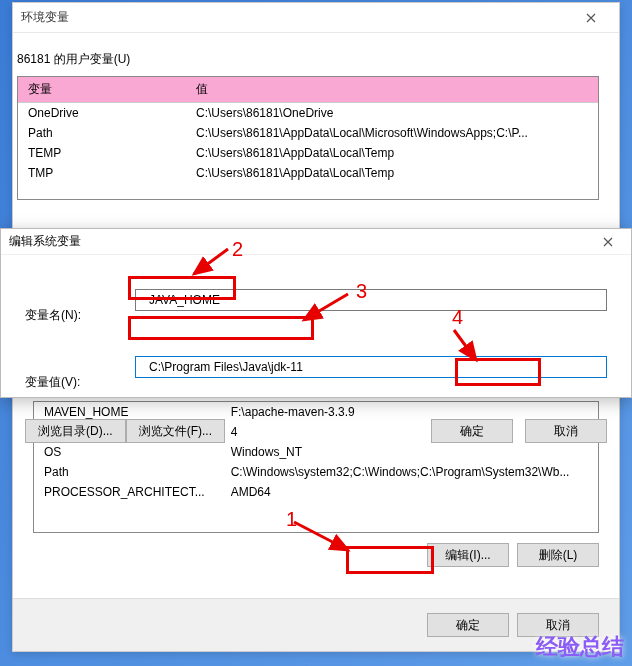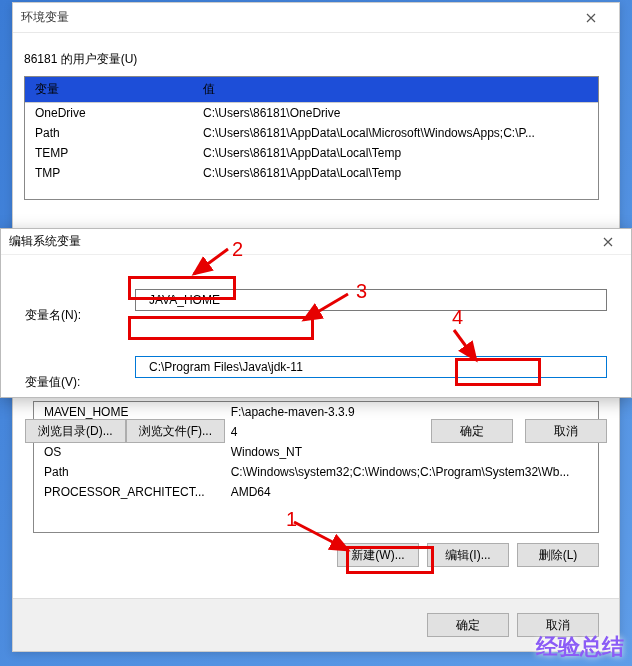--- a/index.html
+++ b/index.html
@@ -34,36 +34,36 @@
       background: #fff;
     }
     .titlebar-title { font-size: 12px; color: #333; }
     .close-btn {
       width: 40px; height: 26px;
       display: flex; align-items: center; justify-content: center;
       cursor: pointer;
       font-size: 14px;
       color: #555;
     }
-    .content { padding: 18px 20px 10px 11px; }
+    .content { padding: 18px 20px 10px 4px; }
     .section-label { font-size: 12px; margin-bottom: 8px; }
     .table-wrap {
       border: 1px solid #888;
       height: 124px;
       overflow: hidden;
       background: #fff;
     }
     .table-wrap.system { height: 132px; }
     .table { width: 100%; border-collapse: collapse; font-size: 12px; }
     .table th {
       text-align: left;
       font-weight: normal;
       padding: 4px 10px;
       border-bottom: 1px solid #ccc;
-      background: #1d4ed8;
+      background: #f9a8d4;
       height: 22px;
     }
     .table td {
       padding: 3px 10px;
       white-space: nowrap;
       overflow: hidden;
       text-overflow: ellipsis;
     }
     .col-var { width: 168px; }
     .btn-row {
@@ -233,21 +233,20 @@
               <td>C:\Windows\system32;C:\Windows;C:\Program\System32\Wb...</td>
             </tr>
           <tr>
               <td class="col-var">PROCESSOR_ARCHITECT...</td>
               <td>AMD64</td>
             </tr>
         </tbody>
       </table>
     </div>
     <div class="btn-row">
-      <button class="btn">新建(W)...</button>
       <button class="btn">编辑(I)...</button>
       <button class="btn">删除(L)</button>
     </div>
   </div>
 
   <div class="footer-row">
     <button class="btn">确定</button>
     <button class="btn">取消</button>
   </div>
 </div>

